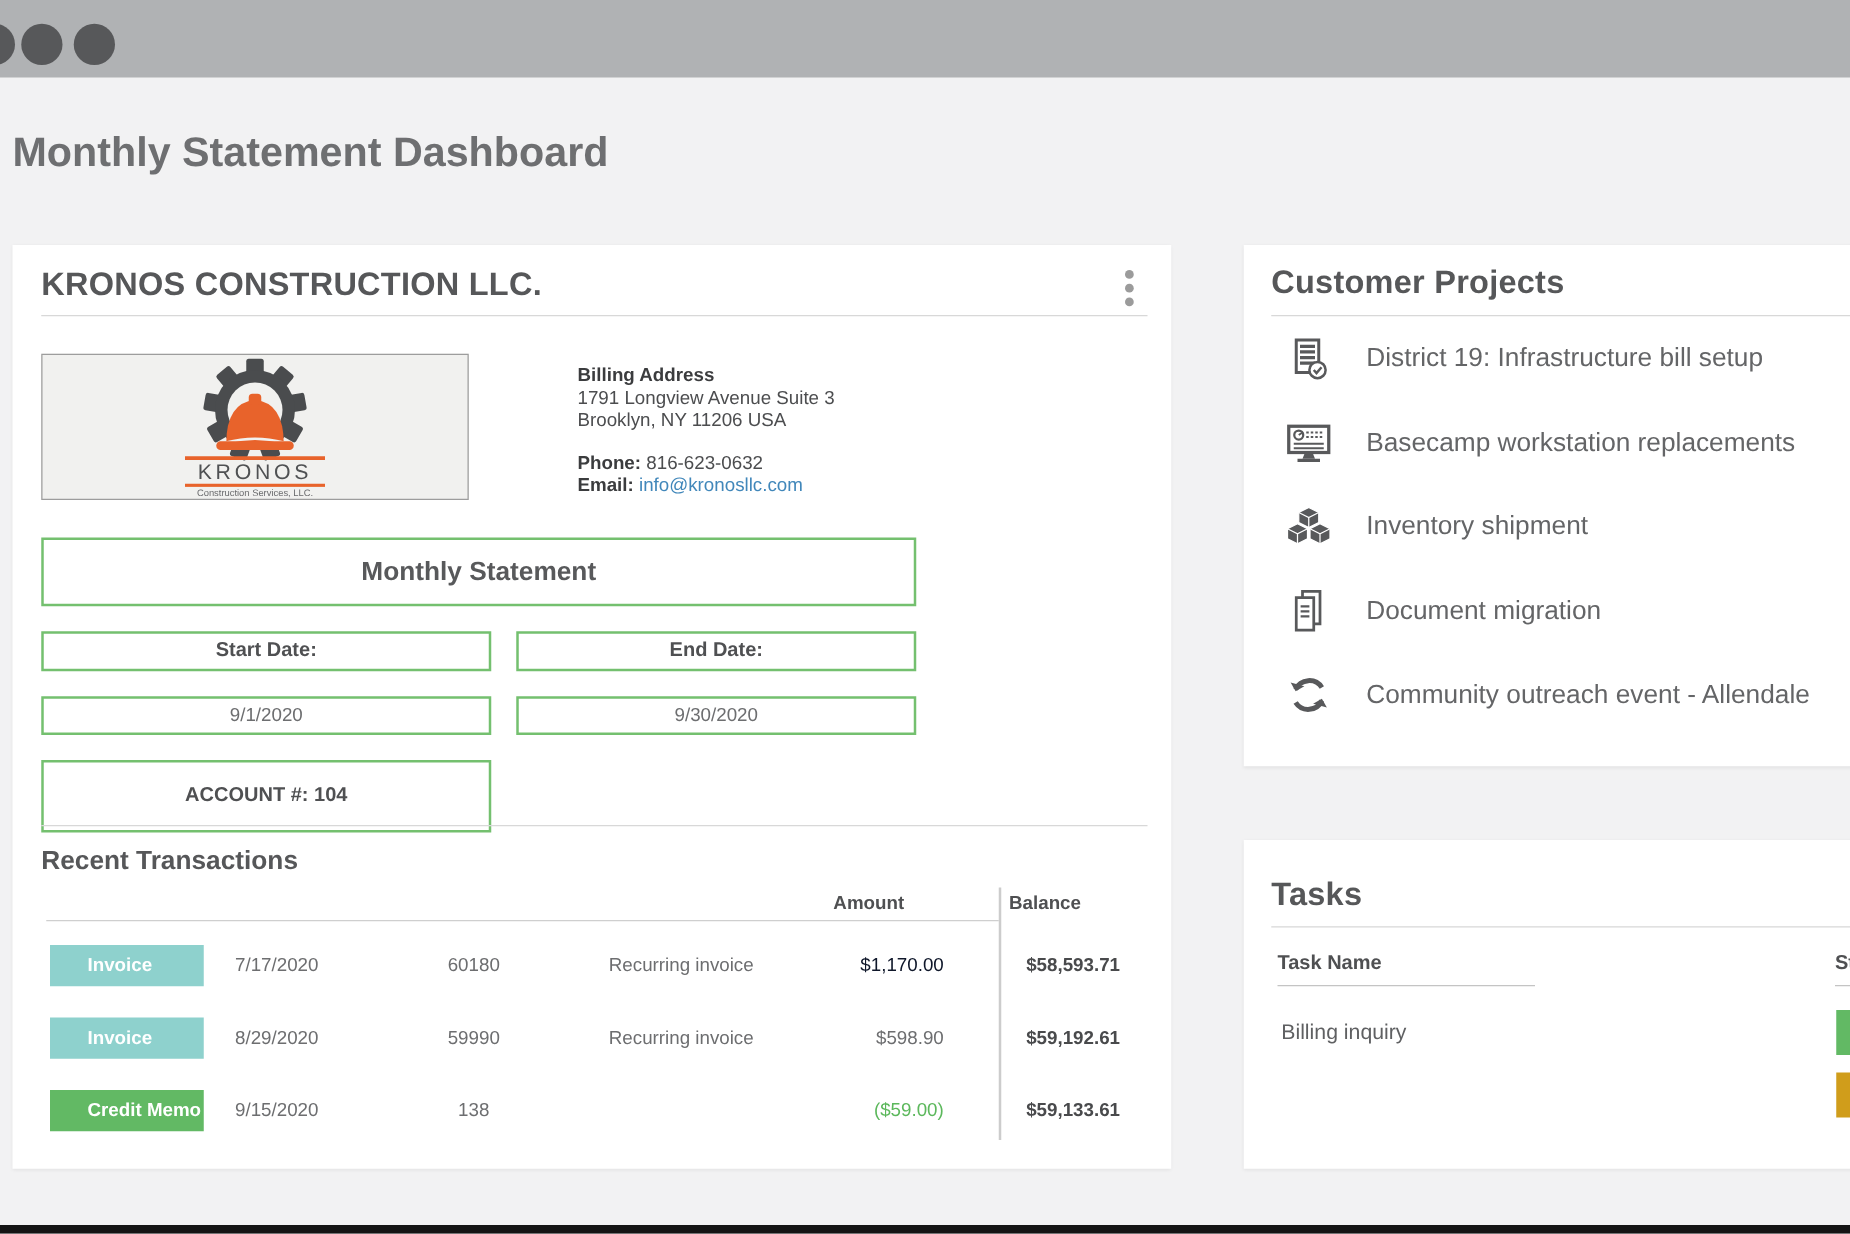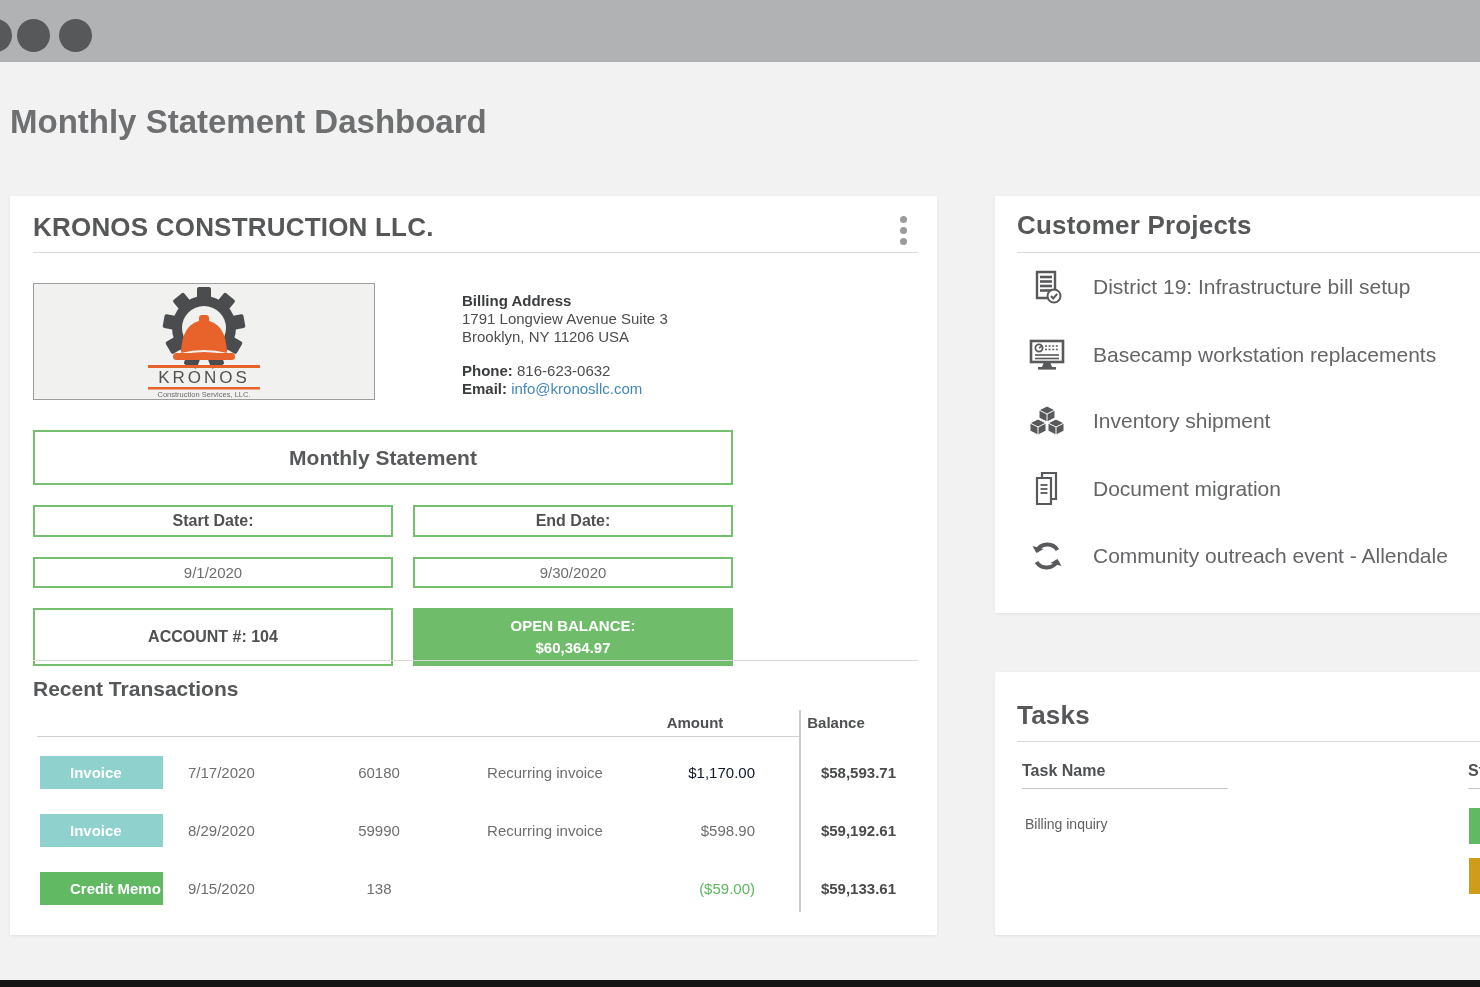--- a/index.html
+++ b/index.html
@@ -80,21 +80,21 @@
 
   
   .tasks-card { left:995px; top:672px; width:610px; height:263px; }
   .tasks-card .card-title { left:22px; top:28px; }
   .tasks-divider { left:22px; width:588px; top:69px; }
   .task-col-head { position:absolute; top:90px; font-size:16px; font-weight:bold; color:#4f5052; }
   .task-col-name { left:27px; }
   .task-col-status { left:473px; }
   .task-name-line { position:absolute; left:27px; top:116px; width:206px; height:1px; background:#c4c4c4; }
   .task-status-line { position:absolute; left:473px; top:116px; width:130px; height:1px; background:#c4c4c4; }
-  .task-row-name { position:absolute; left:30px; width:300px; font-size:14px; color:#5f6062; }
+  .task-row-name { position:absolute; left:30px; width:300px; font-size:17px; color:#5f6062; }
   .task-badge { position:absolute; left:474px; width:110px; height:36px; }
 
   .bottom-strip { position:absolute; left:0; top:980px; width:1480px; height:7px; background:#141414; }
 
   svg text { font-family:"Liberation Sans", sans-serif; }
 </style>
 </head>
 <body>
 
 <div class="topbar">
@@ -159,24 +159,20 @@
     </div>
   </div>
 
   <div class="stmt-grid">
     <div class="stmt-cell stmt-title">Monthly Statement</div>
     <div class="stmt-cell stmt-label">Start Date:</div>
     <div class="stmt-cell stmt-label">End Date:</div>
     <div class="stmt-cell stmt-value">9/1/2020</div>
     <div class="stmt-cell stmt-value">9/30/2020</div>
     <div class="stmt-cell stmt-account">ACCOUNT #: 104</div>
-    <div class="stmt-cell stmt-balance">
-      <div class="ob-label">OPEN BALANCE:</div>
-      <div class="ob-value">$60,364.97</div>
-    </div>
   </div>
 
   <div class="divider mid-divider"></div>
   <h3 class="tx-heading">Recent Transactions</h3>
 
   <div class="tx-col-head tx-col-amount">Amount</div>
   <div class="tx-col-head tx-col-balance">Balance</div>
   <div class="tx-head-line"></div>
   <div class="tx-vline"></div>
 

